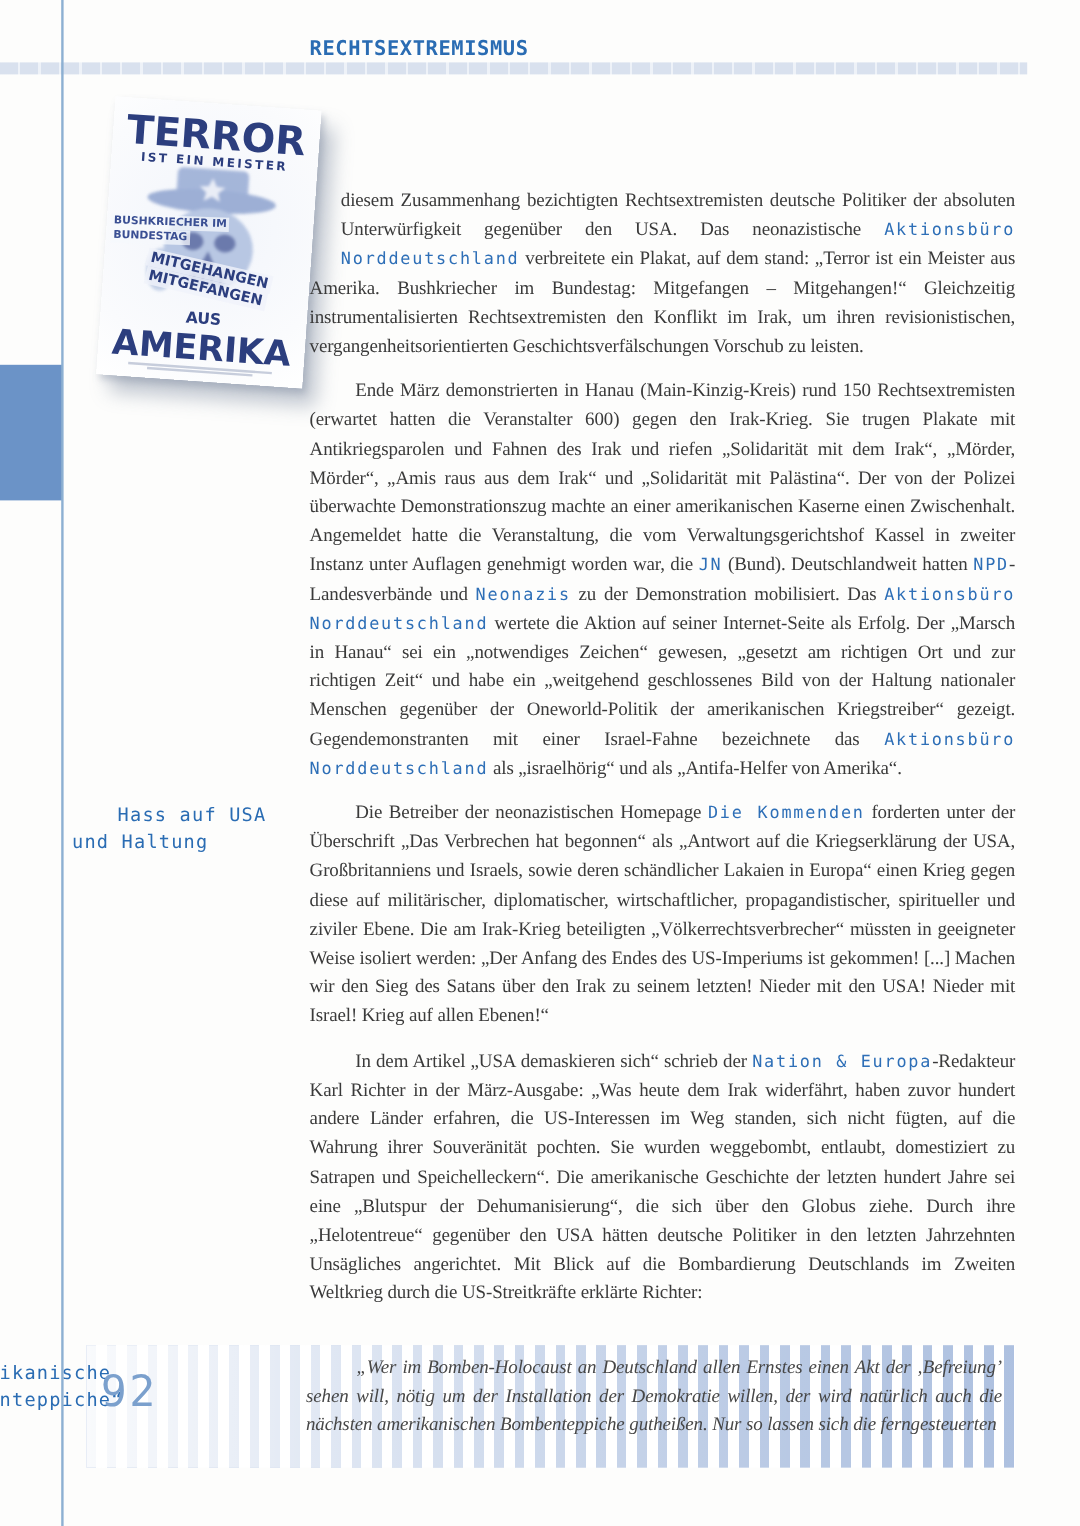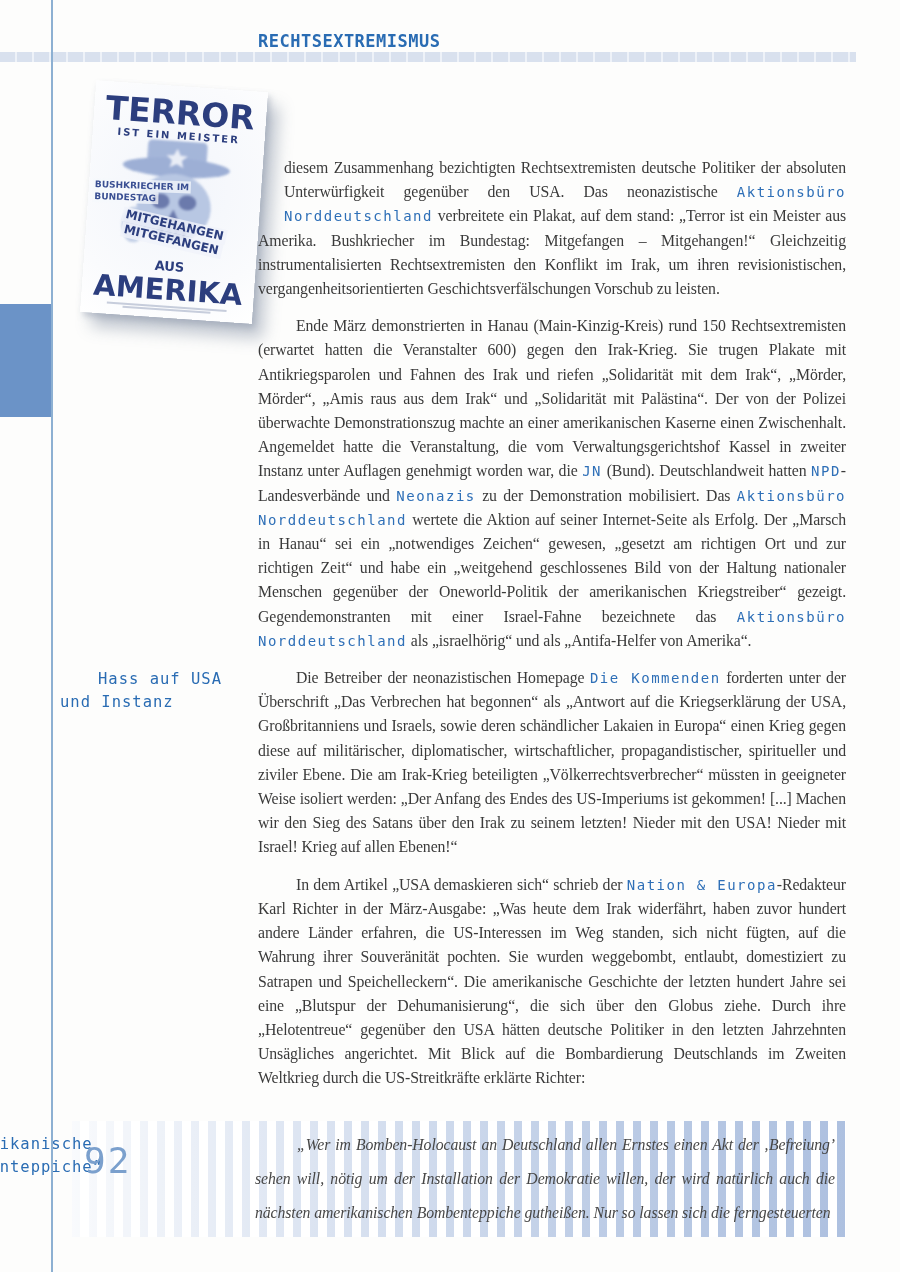--- a/index.html
+++ b/index.html
@@ -54,21 +54,21 @@
   .margin-note{position:absolute;width:166px;text-align:left;font-family:"DejaVu Sans Mono",monospace;
         font-size:15.5px;line-height:23px;color:#2a6cb3;letter-spacing:1px;white-space:nowrap;}
   .note-1{left:-198px;top:2px;}
   .note-2{left:-124px;top:12px;width:160px;}
 
   
   .quote-band{position:relative;margin:30px 0 0 -186px;width:774px;min-height:88px;padding:7px 0;
         background:
           linear-gradient(90deg, rgba(255,255,255,0.93) 0%, rgba(255,255,255,0.62) 28%, rgba(255,255,255,0.22) 70%, rgba(255,255,255,0.05) 100%),
           repeating-linear-gradient(90deg,#a9bdde 0 8px,#ffffff 8px 17px);}
-  .quote-text{margin-left:183px;width:580px;font-style:italic;font-size:15.8px;line-height:34px;
+  .quote-text{margin-left:183px;width:580px;font-style:italic;font-size:15.8px;line-height:24px;
         color:#474747;text-align:justify;text-indent:42px;}
 
   .page-number{position:absolute;left:84px;top:1140px;font-family:"DejaVu Sans Mono",monospace;
         font-size:36px;color:#7ba0cd;letter-spacing:2px;z-index:6;}
 </style>
 </head>
 <body>
 
 <div class="page">
 
@@ -111,21 +111,21 @@
 
   <div class="body-col">
 
     <p><span class="poster-push"></span><span>diesem Zusammenhang bezichtigten Rechtsextremisten deutsche Politiker der absoluten Unterwürfigkeit gegenüber den USA. Das neonazistische </span><span class="kw">Aktionsbüro Norddeutschland</span><span> verbreitete ein Plakat, auf dem stand: „Terror ist ein Meister aus Amerika. Bushkriecher im Bundestag: Mitgefangen – Mitgehangen!“ Gleichzeitig instrumentalisierten Rechtsextremisten den Konflikt im Irak, um ihren revisionistischen, vergangenheitsorientierten Geschichtsverfälschungen Vorschub zu leisten.</span></p>
 
     <p class="indent"><span>Ende März demonstrierten in Hanau (Main-Kinzig-Kreis) rund 150 Rechtsextremisten (erwartet hatten die Veranstalter 600) gegen den Irak-Krieg. Sie trugen Plakate mit Antikriegsparolen und Fahnen des Irak und riefen „Solidarität mit dem Irak“, „Mörder, Mörder“, „Amis raus aus dem Irak“ und „Solidarität mit Palästina“. Der von der Polizei überwachte Demonstrationszug machte an einer amerikanischen Kaserne einen Zwischenhalt. Angemeldet hatte die Veranstaltung, die vom Verwaltungsgerichtshof Kassel in zweiter Instanz unter Auflagen genehmigt worden war, die </span><span class="kw">JN</span><span> (Bund). Deutschlandweit hatten </span><span class="kw">NPD</span><span>-Landesverbände und </span><span class="kw">Neonazis</span><span> zu der Demonstration mobilisiert. Das </span><span class="kw">Aktionsbüro Norddeutschland</span><span> wertete die Aktion auf seiner Internet-Seite als Erfolg. Der „Marsch in Hanau“ sei ein „notwendiges Zeichen“ gewesen, „gesetzt am richtigen Ort und zur richtigen Zeit“ und habe ein „weitgehend geschlossenes Bild von der Haltung nationaler Menschen gegenüber der Oneworld-Politik der amerikanischen Kriegstreiber“ gezeigt. Gegendemonstranten mit einer Israel-Fahne bezeichnete das </span><span class="kw">Aktionsbüro Norddeutschland</span><span> als „israelhörig“ und als „Antifa-Helfer von Amerika“.</span></p>
 
     <p class="indent">
       <span class="margin-note note-1">
         <span>Hass auf USA</span><br>
-        <span>und Instanz</span>
+        <span>und Haltung</span>
       </span>
     <span>Die Betreiber der neonazistischen Homepage </span><span class="kw">Die Kommenden</span><span> forderten unter der Überschrift „Das Verbrechen hat begonnen“ als „Antwort auf die Kriegserklärung der USA, Großbritanniens und Israels, sowie deren schändlicher Lakaien in Europa“ einen Krieg gegen diese auf militärischer, diplomatischer, wirtschaftlicher, propagandistischer, spiritueller und ziviler Ebene. Die am Irak-Krieg beteiligten „Völkerrechtsverbrecher“ müssten in geeigneter Weise isoliert werden: „Der Anfang des Endes des US-Imperiums ist gekommen! [...] Machen wir den Sieg des Satans über den Irak zu seinem letzten! Nieder mit den USA! Nieder mit Israel! Krieg auf allen Ebenen!“</span></p>
 
     <p class="indent"><span>In dem Artikel „USA demaskieren sich“ schrieb der </span><span class="kw">Nation &amp; Europa</span><span>-Redakteur Karl Richter in der März-Ausgabe: „Was heute dem Irak widerfährt, haben zuvor hundert andere Länder erfahren, die US-Interessen im Weg standen, sich nicht fügten, auf die Wahrung ihrer Souveränität pochten. Sie wurden weggebombt, entlaubt, domestiziert zu Satrapen und Speichelleckern“. Die amerikanische Geschichte der letzten hundert Jahre sei eine „Blutspur der Dehumanisierung“, die sich über den Globus ziehe. Durch ihre „Helotentreue“ gegenüber den USA hätten deutsche Politiker in den letzten Jahrzehnten Unsägliches angerichtet. Mit Blick auf die Bombardierung Deutschlands im Zweiten Weltkrieg durch die US-Streitkräfte erklärte Richter:</span></p>
 
     <div class="quote-band">
       <span class="margin-note note-2">
         <span>„Amerikanische</span><br>
         <span>Bombenteppiche“</span>
       </span>

